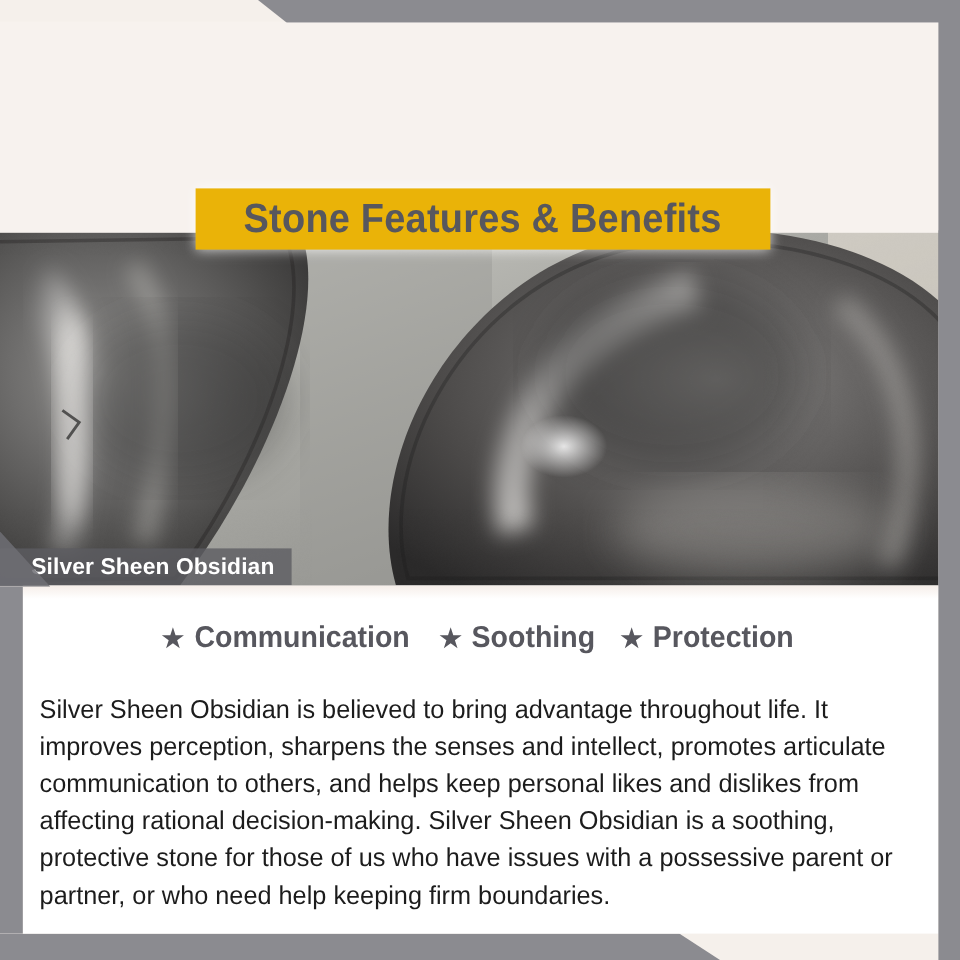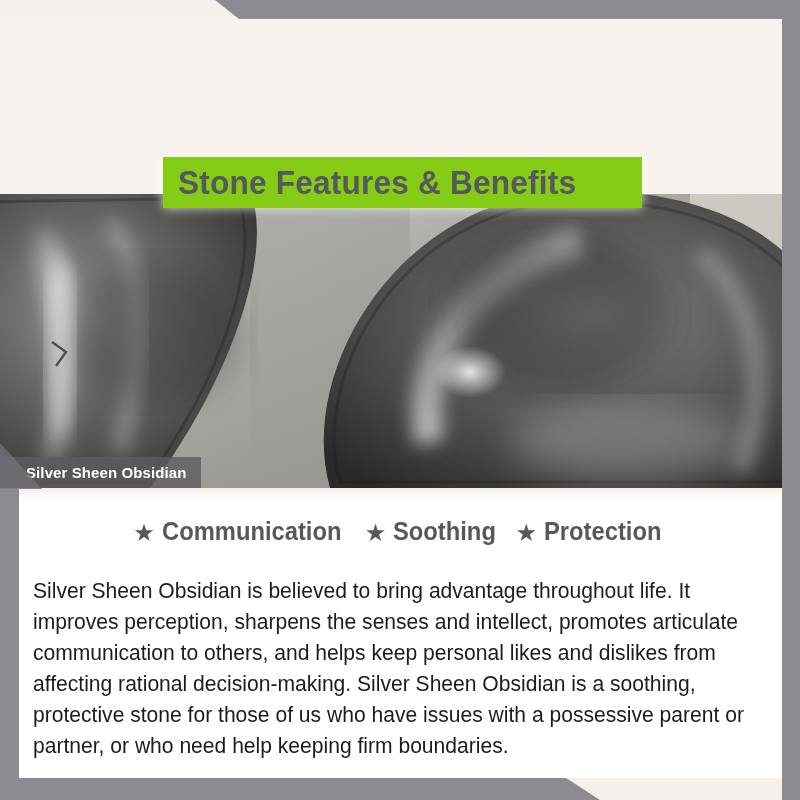--- a/index.html
+++ b/index.html
@@ -93,23 +93,24 @@
     z-index: 4;
   }
   .logo-svg { display: block; }
 
   .title-banner {
     position: absolute;
     top: 139px;
     left: 163px;
     width: 479px;
     height: 51px;
-    background: #84cc16;
+    background: #eab308;
     display: flex;
     align-items: center;
+    justify-content: center;
     z-index: 5;
     box-shadow: 0 0 10px rgba(255,255,255,.8);
   }
   .title-banner .title-text {
     font-family: "Liberation Sans Narrow", "Liberation Sans", sans-serif;
     font-weight: bold;
     font-size: 34px;
     letter-spacing: .2px;
     color: #57575e;
     transform: scaleX(.93);
@@ -136,21 +137,21 @@
     height: 31px;
     padding: 0 14px 0 26px;
     display: flex;
     align-items: center;
     background: rgba(92,92,98,.80);
     z-index: 4;
   }
   .photo-caption .caption-text {
     font-family: "Liberation Sans Narrow", "Liberation Sans", sans-serif;
     font-weight: bold;
-    font-size: 15px;
+    font-size: 19px;
     color: #ffffff;
     white-space: nowrap;
     letter-spacing: .1px;
   }
 
   
   .content {
     position: absolute;
     top: 488px;
     left: 19px;

